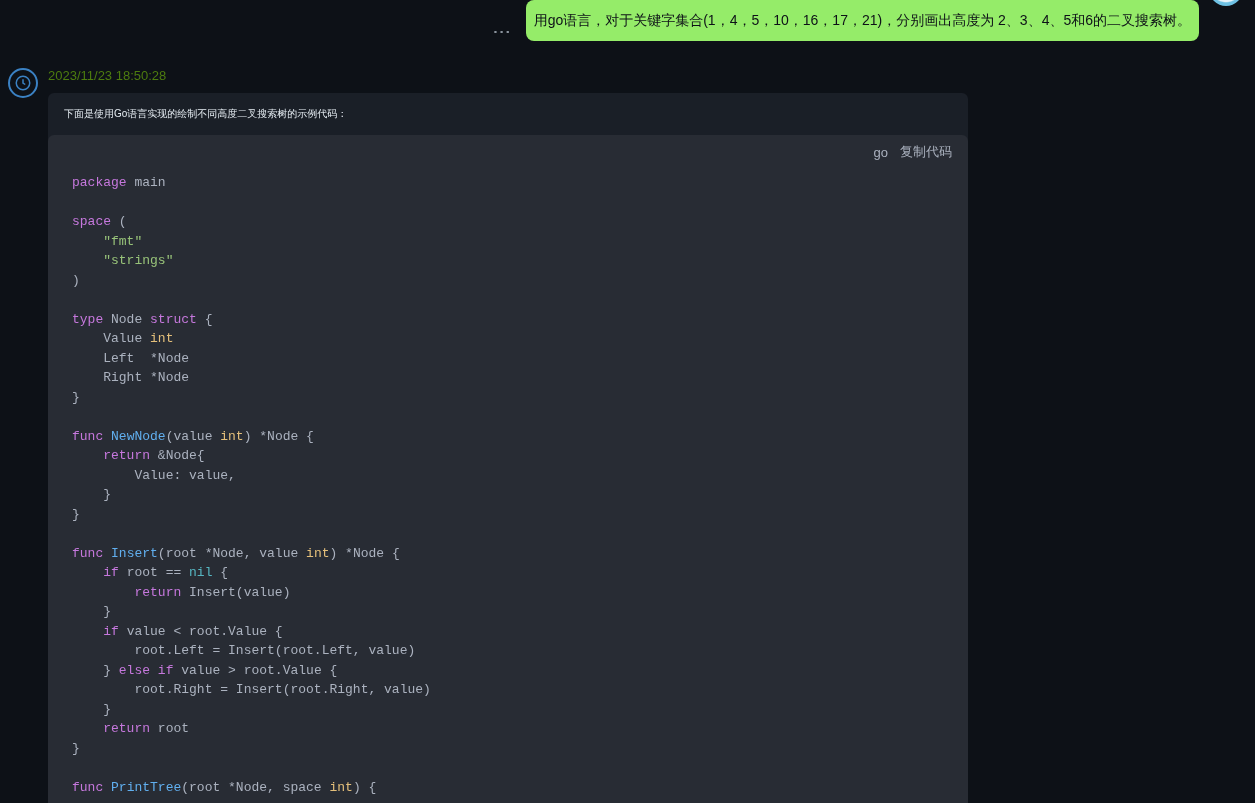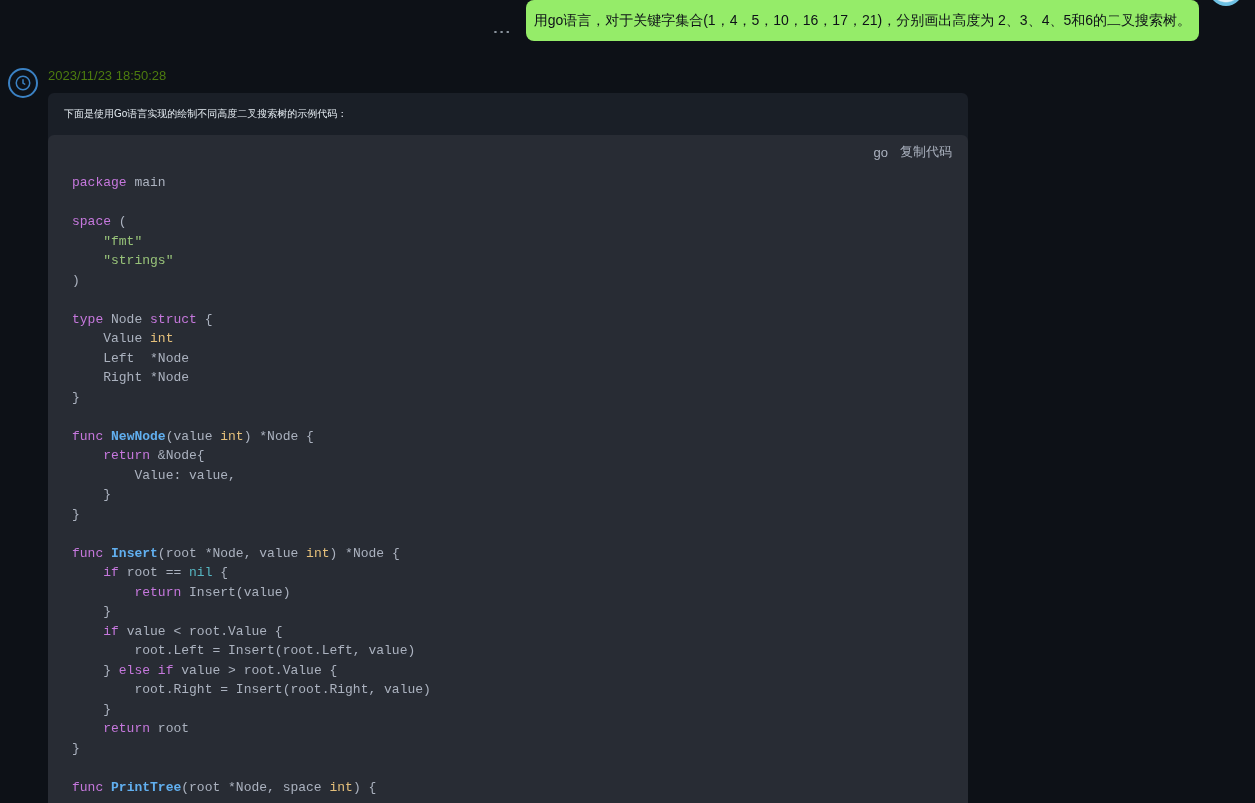--- a/index.html
+++ b/index.html
@@ -104,21 +104,21 @@
     padding: 4px 24px 24px 24px;
     font-family: Consolas, "Courier New", monospace;
     font-size: 13px;
     line-height: 1.5;
     color: #abb2bf;
     white-space: pre;
   }
   .kw   { color: #c678dd; } 
   .str  { color: #98c379; } 
   .typ  { color: #e5c07b; } 
-  .fn   { color: #61afef; font-weight: bold; } 
+  .fn   { color: #61afef; } 
   .lit  { color: #56b6c2; } 
 </style>
 </head>
 <body>
 
 <div class="user-row">
   <span class="menu-dots">⋮</span>
   <div class="user-bubble">
     <span>用go语言，对于关键字集合(1，4，5，10，16，17，21)，分别画出高度为 2、3、4、5和6的二叉搜索树。</span>
   </div>

